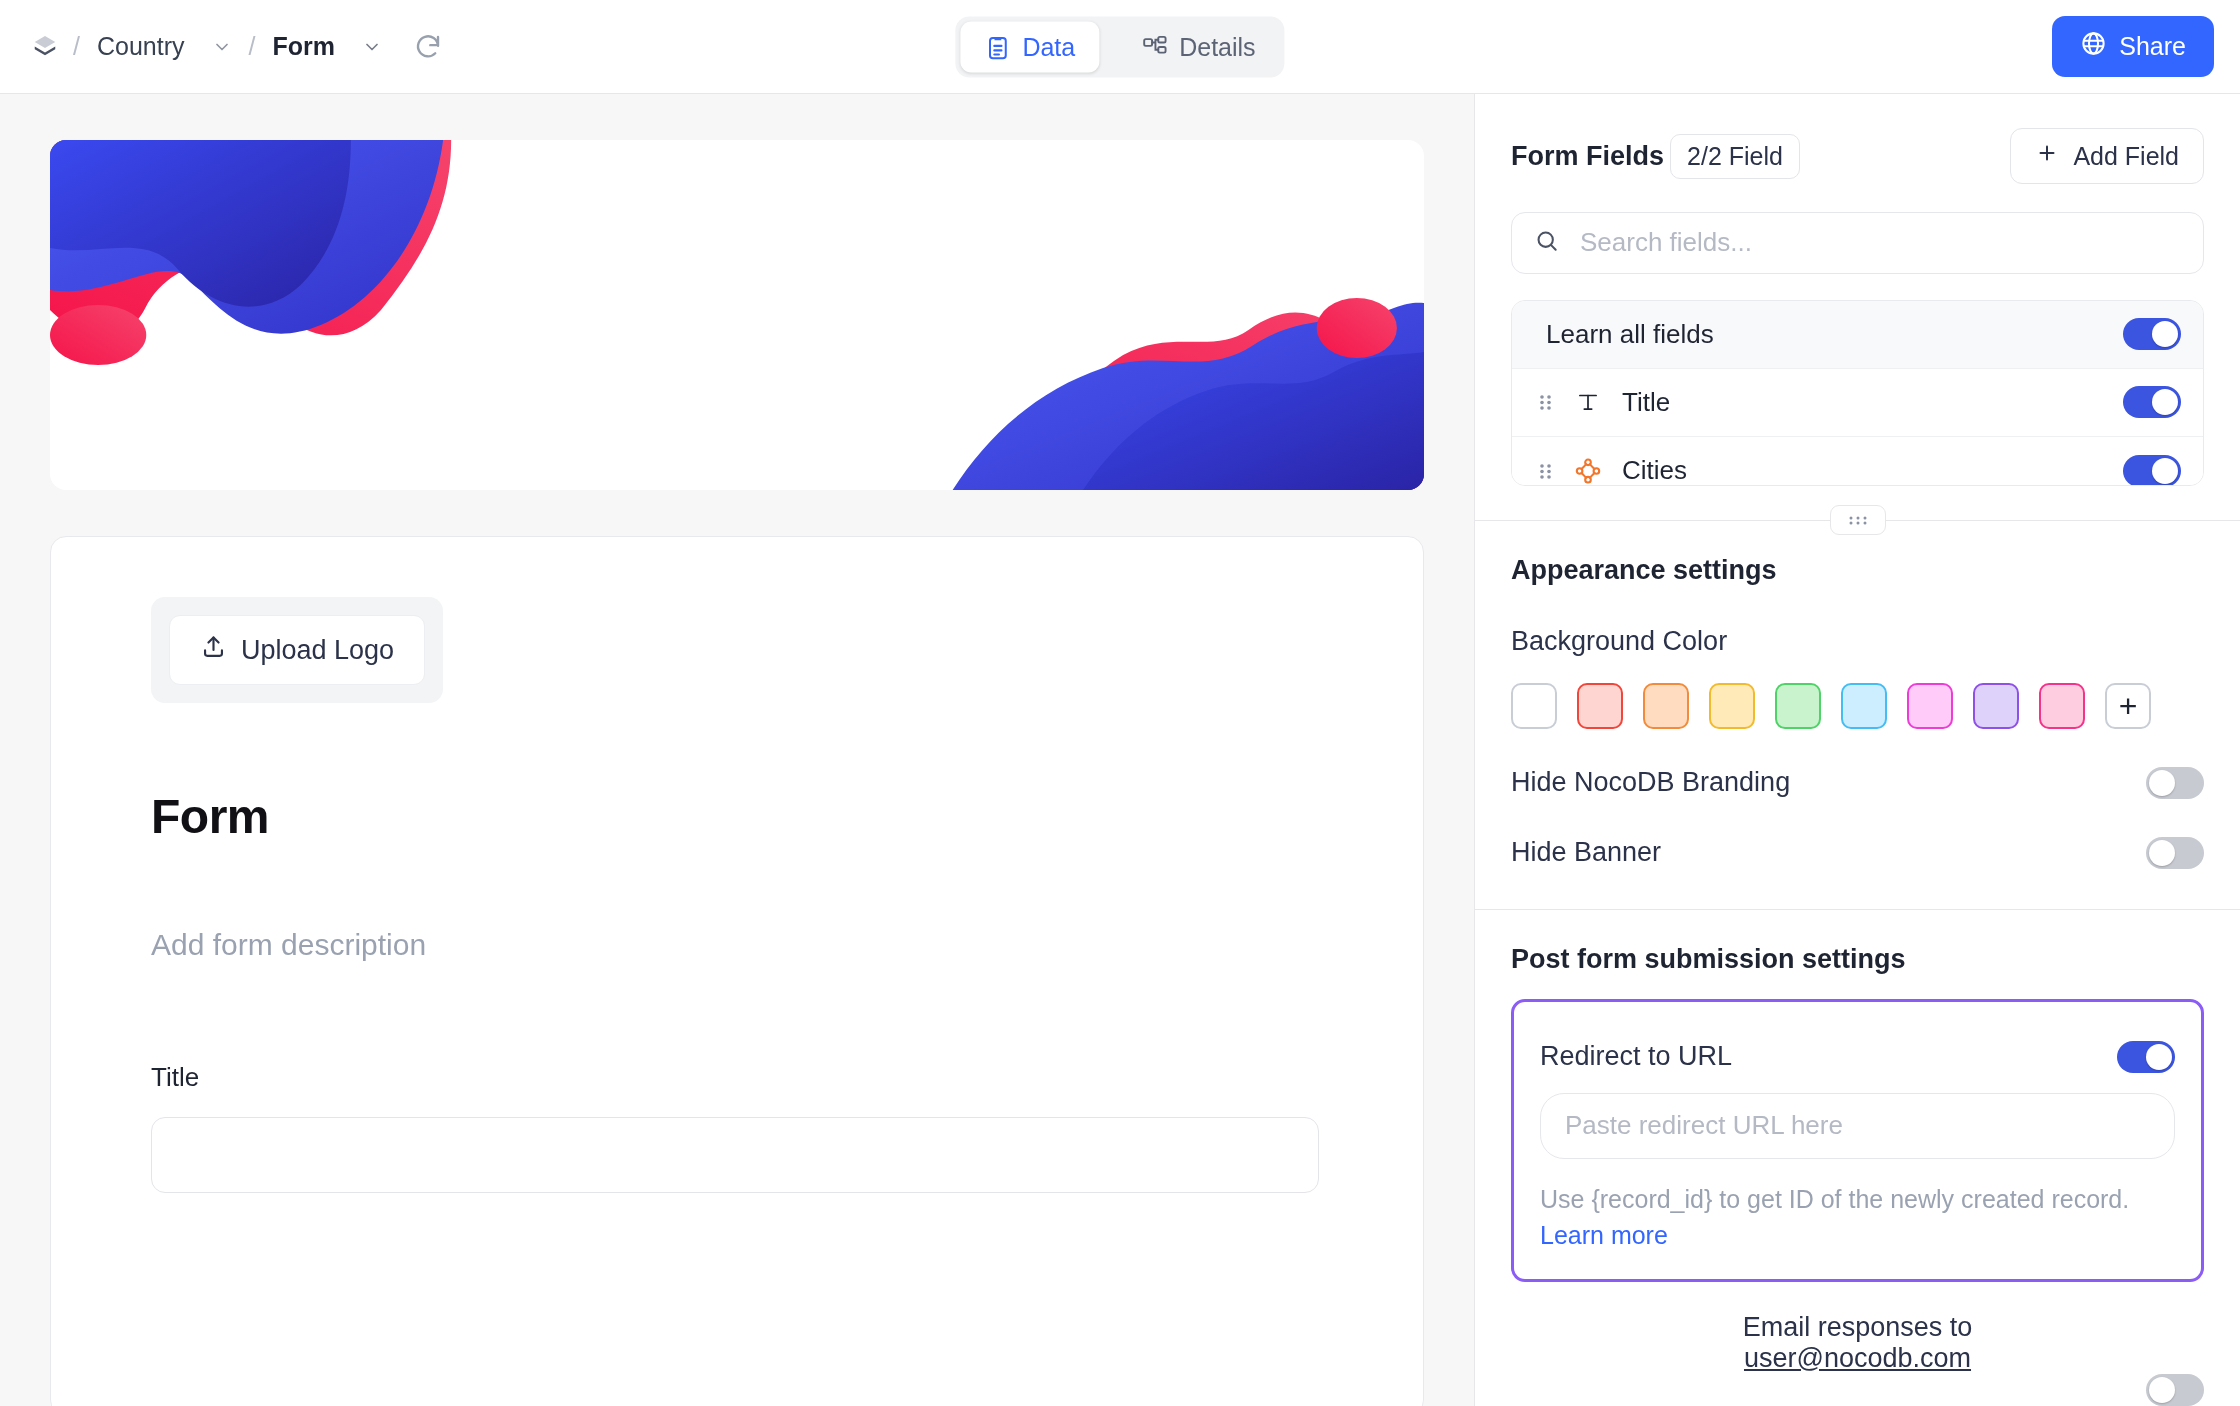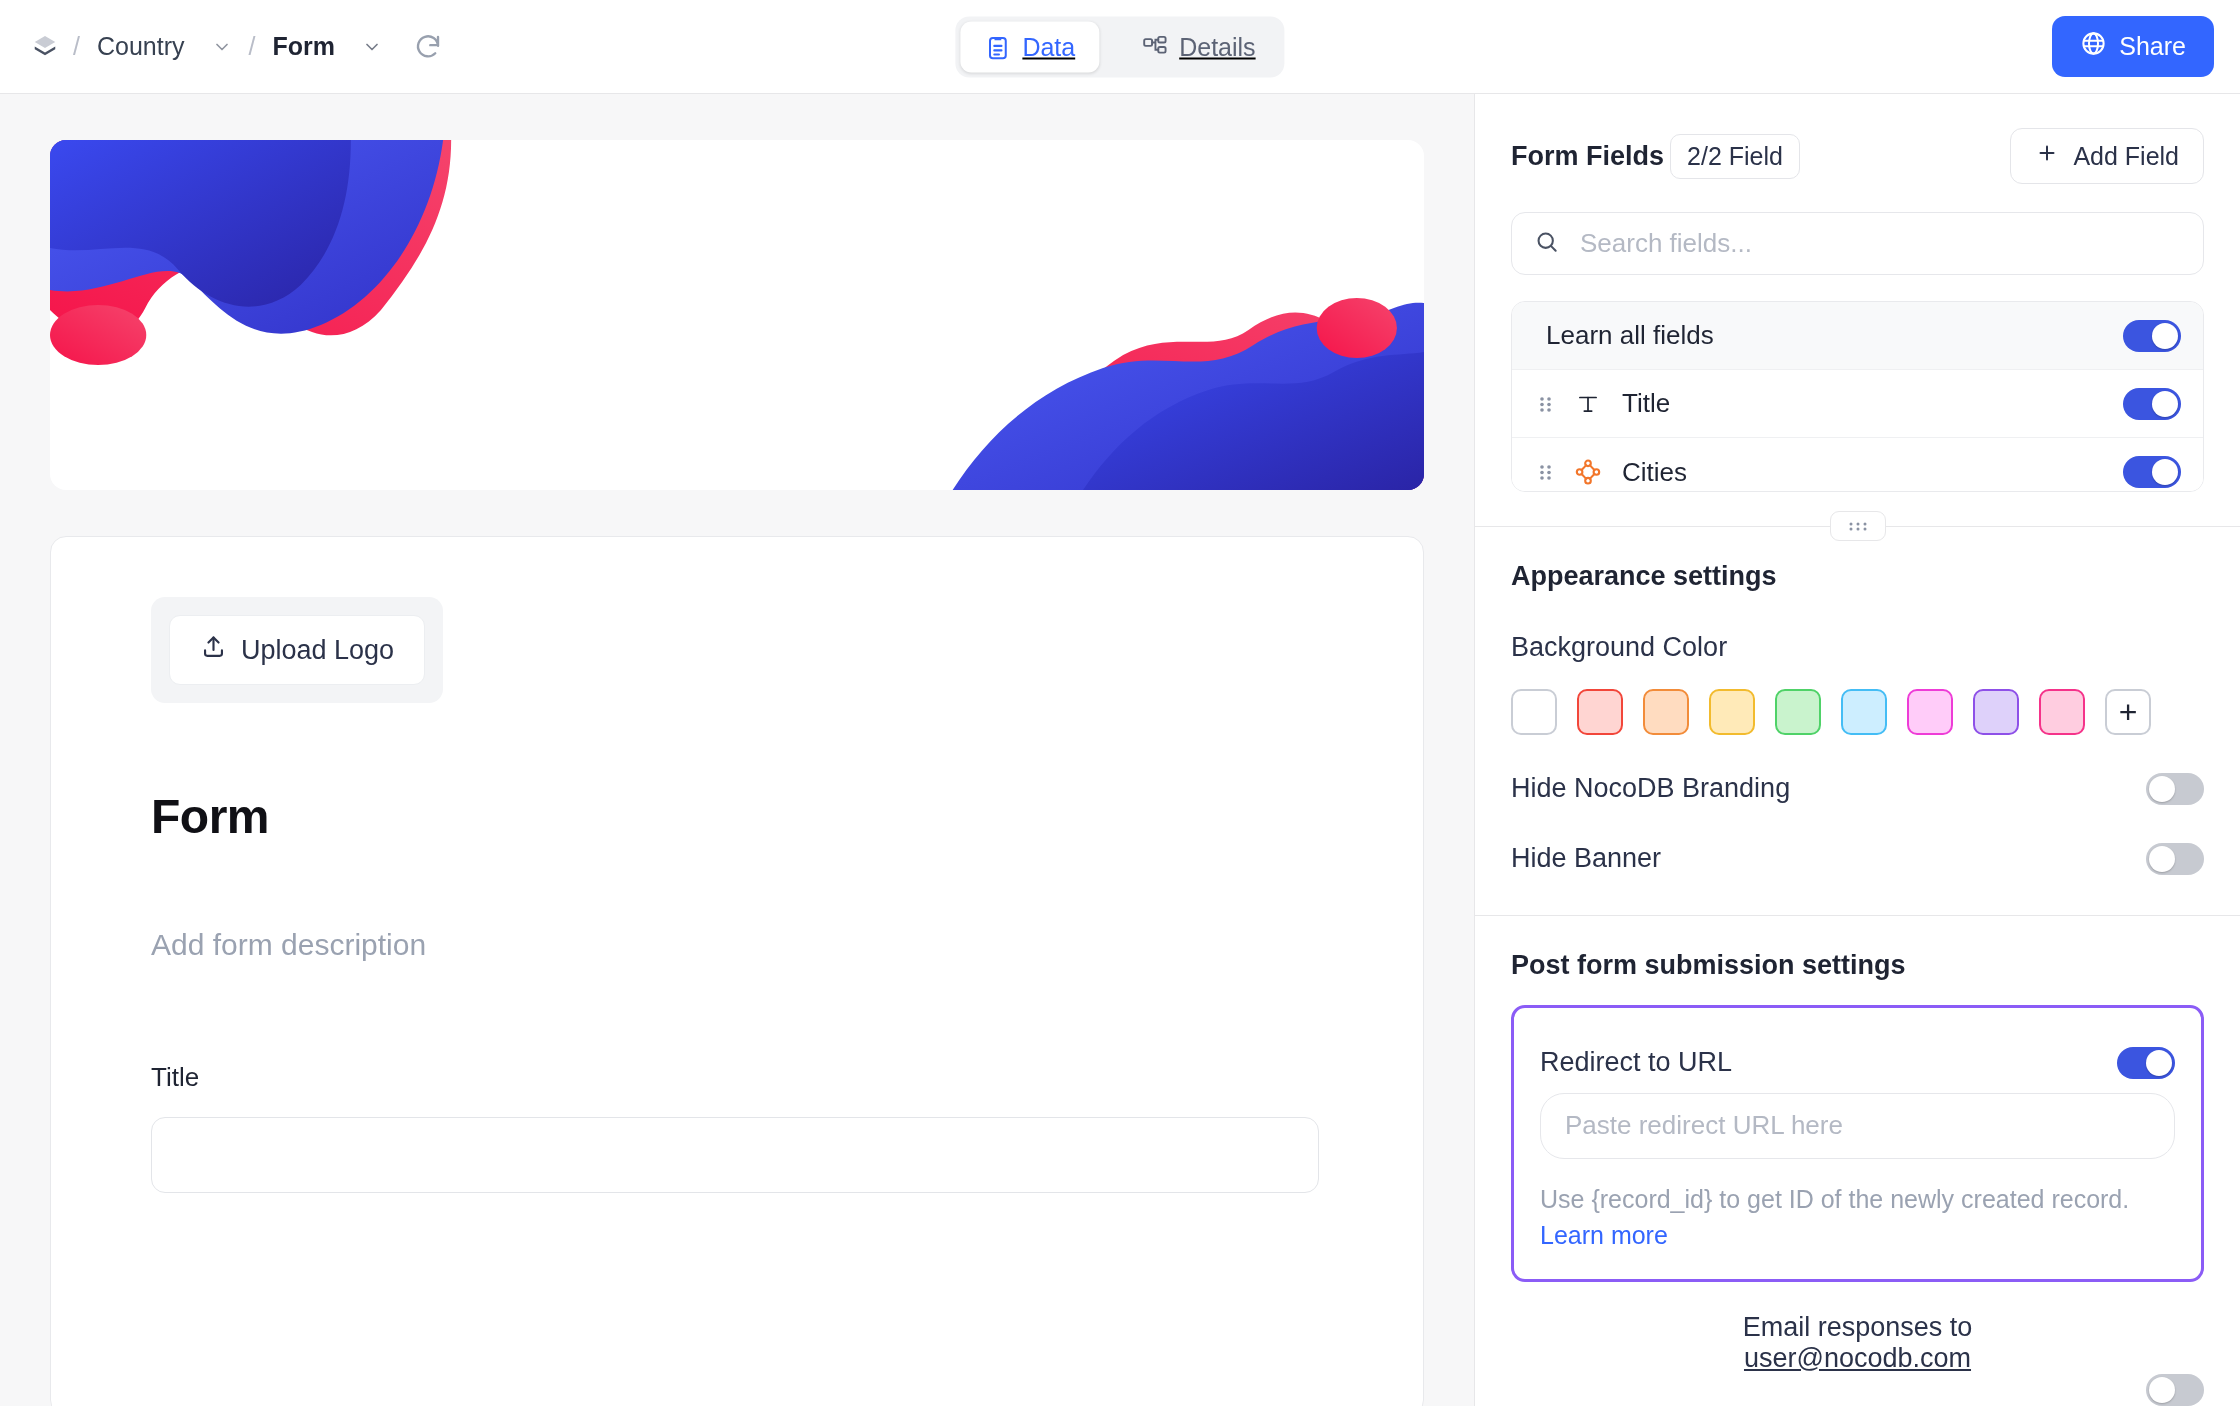--- a/index.html
+++ b/index.html
@@ -54,21 +54,20 @@
 
   .tabs-wrap {
     position: absolute;
     left: 50%; top: 50%;
     transform: translate(-50%, -50%);
     background: #f2f3f5;
     border-radius: 14px;
     padding: 5px;
     display: flex;
     gap: 18px;
-    text-decoration: underline;
   }
   .tab {
     display: flex; align-items: center; gap: 11px;
     padding: 11px 24px;
     border-radius: 11px;
     font-size: 25px;
     color: #5c6375;
     cursor: pointer;
   }
   .tab.active {
@@ -333,21 +332,21 @@
     border-radius: 14px;
     padding: 25px 26px 26px 26px;
     position: relative;
   }
   .redirect-row {
     display: flex; align-items: center;
     font-size: 27px; color: #2b3249;
     margin-top: 14px;
   }
   .url-input {
-    margin-top: 14px;
+    margin-top: 20px;
     height: 66px;
     border: 1px solid #e6e7eb;
     border-radius: 24px;
     display: flex; align-items: center;
     padding: 0 22px;
   }
   .url-input input {
     border: none; outline: none;
     font-size: 26px; color: #2b3249;
     background: transparent; width: 100%;

